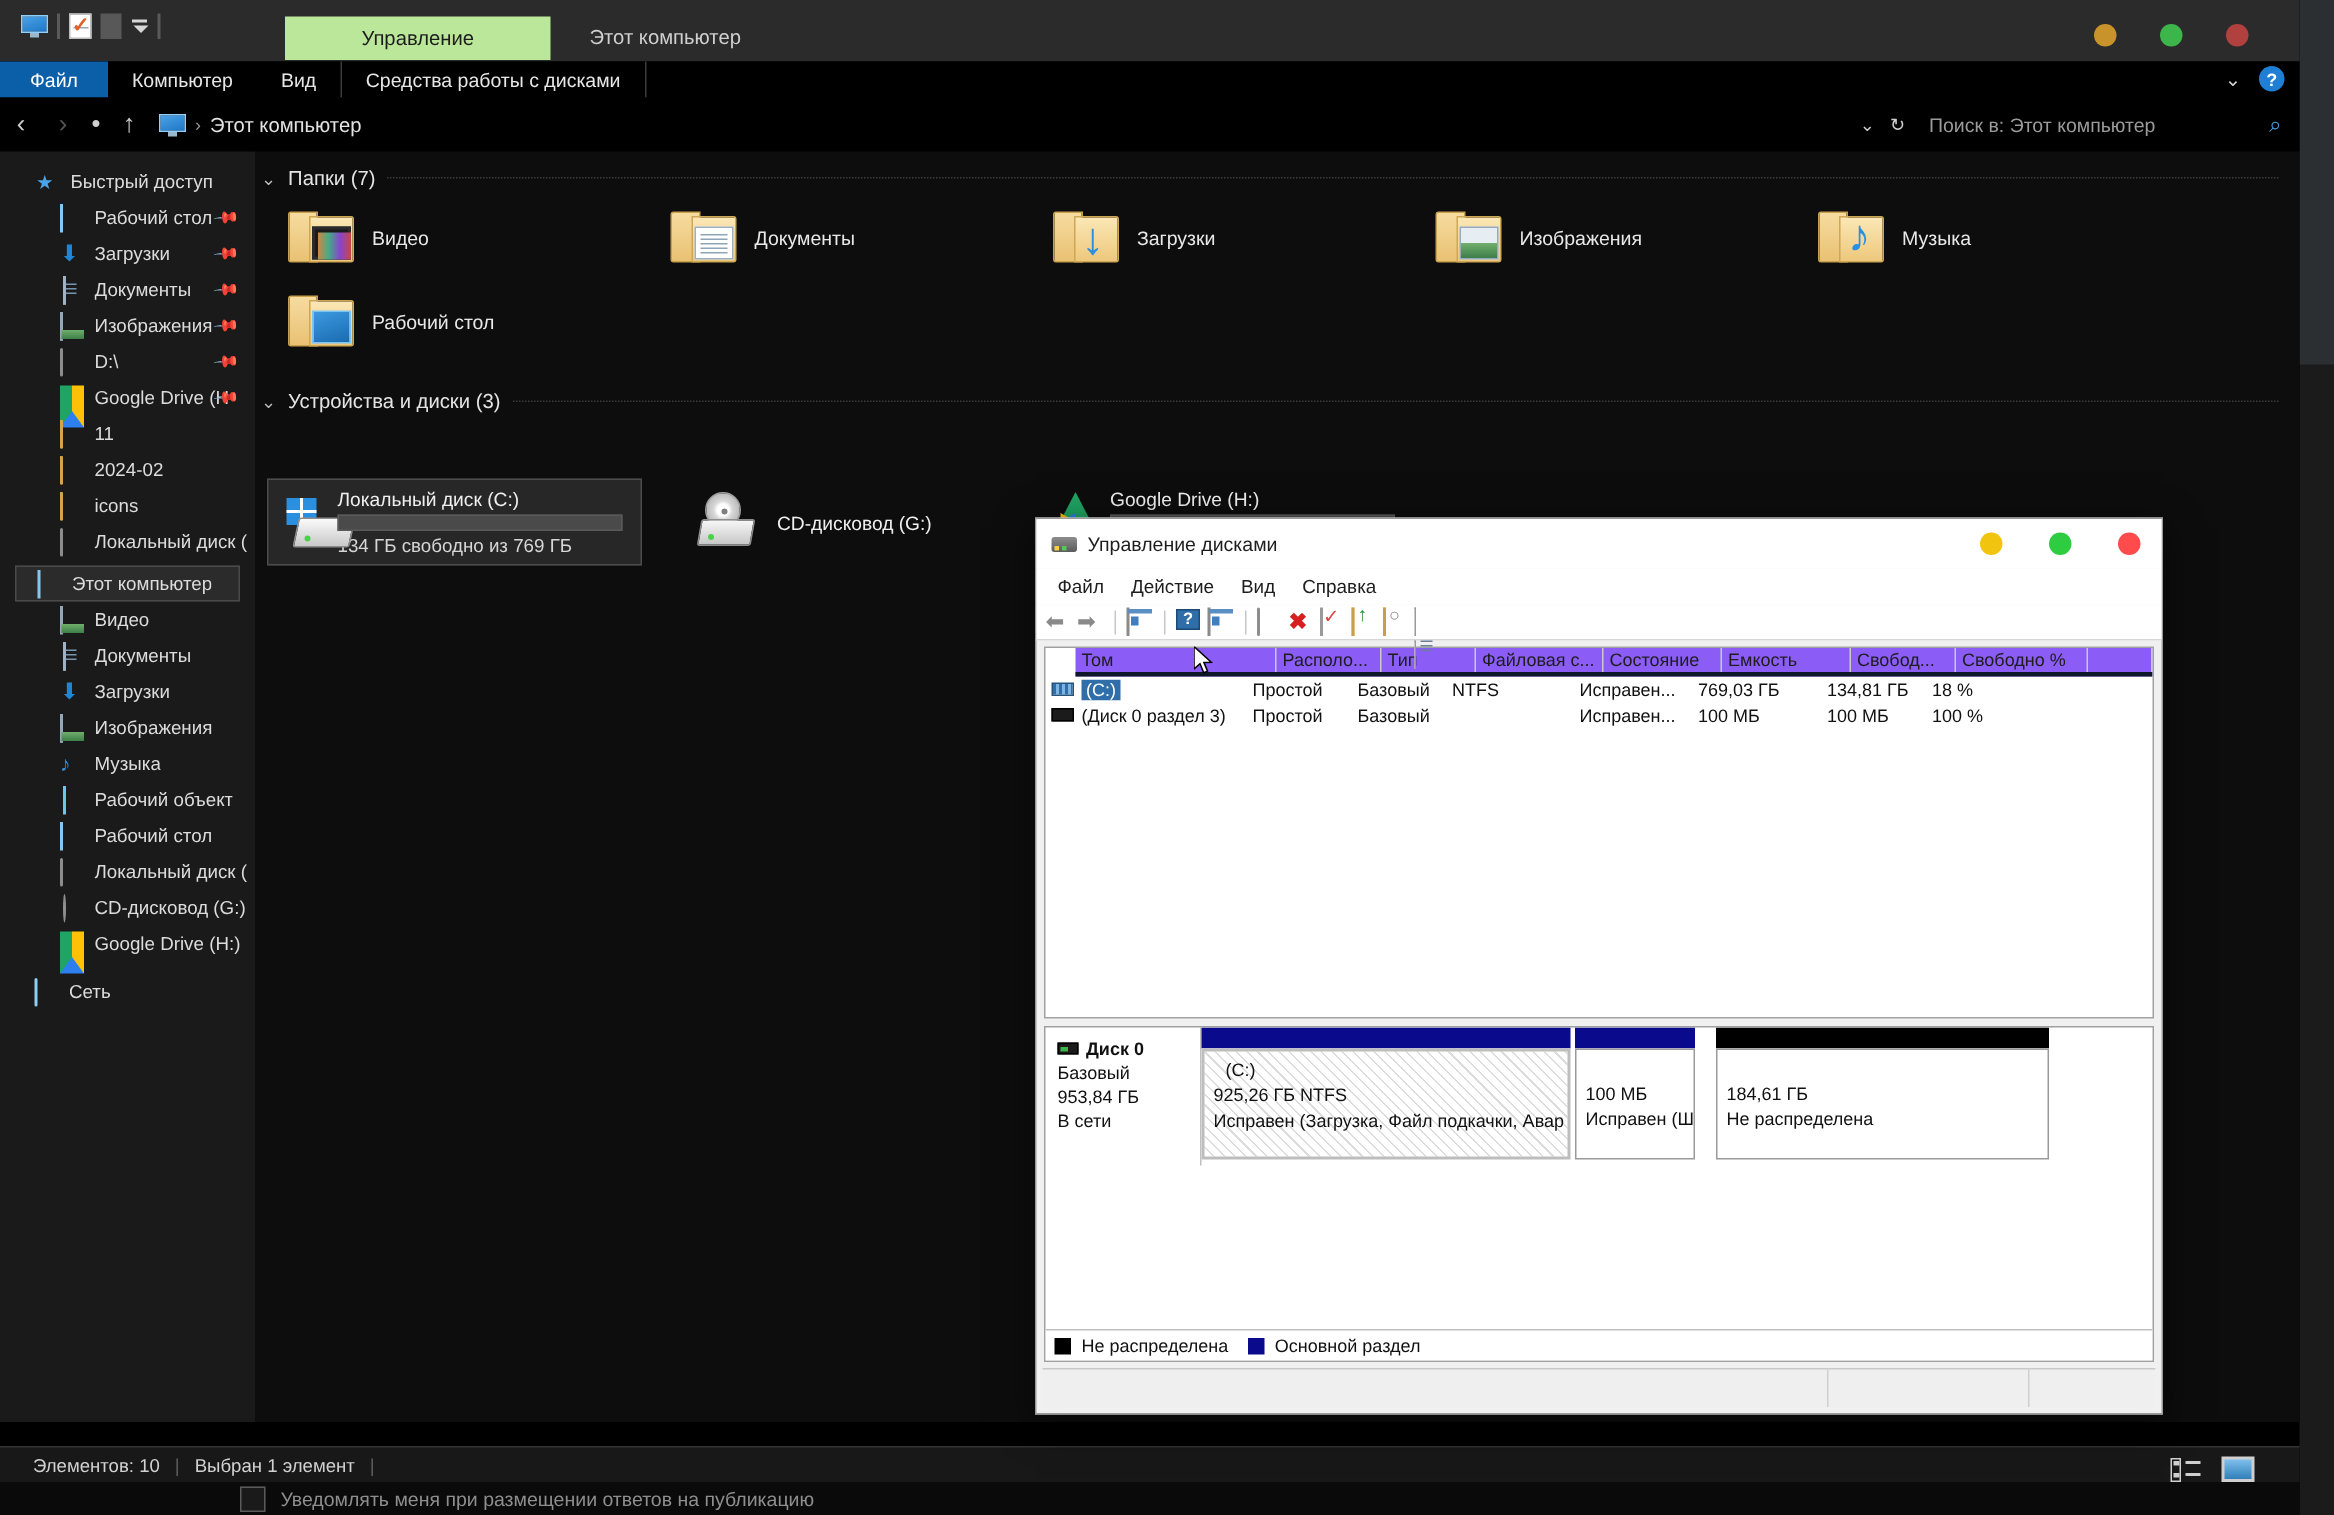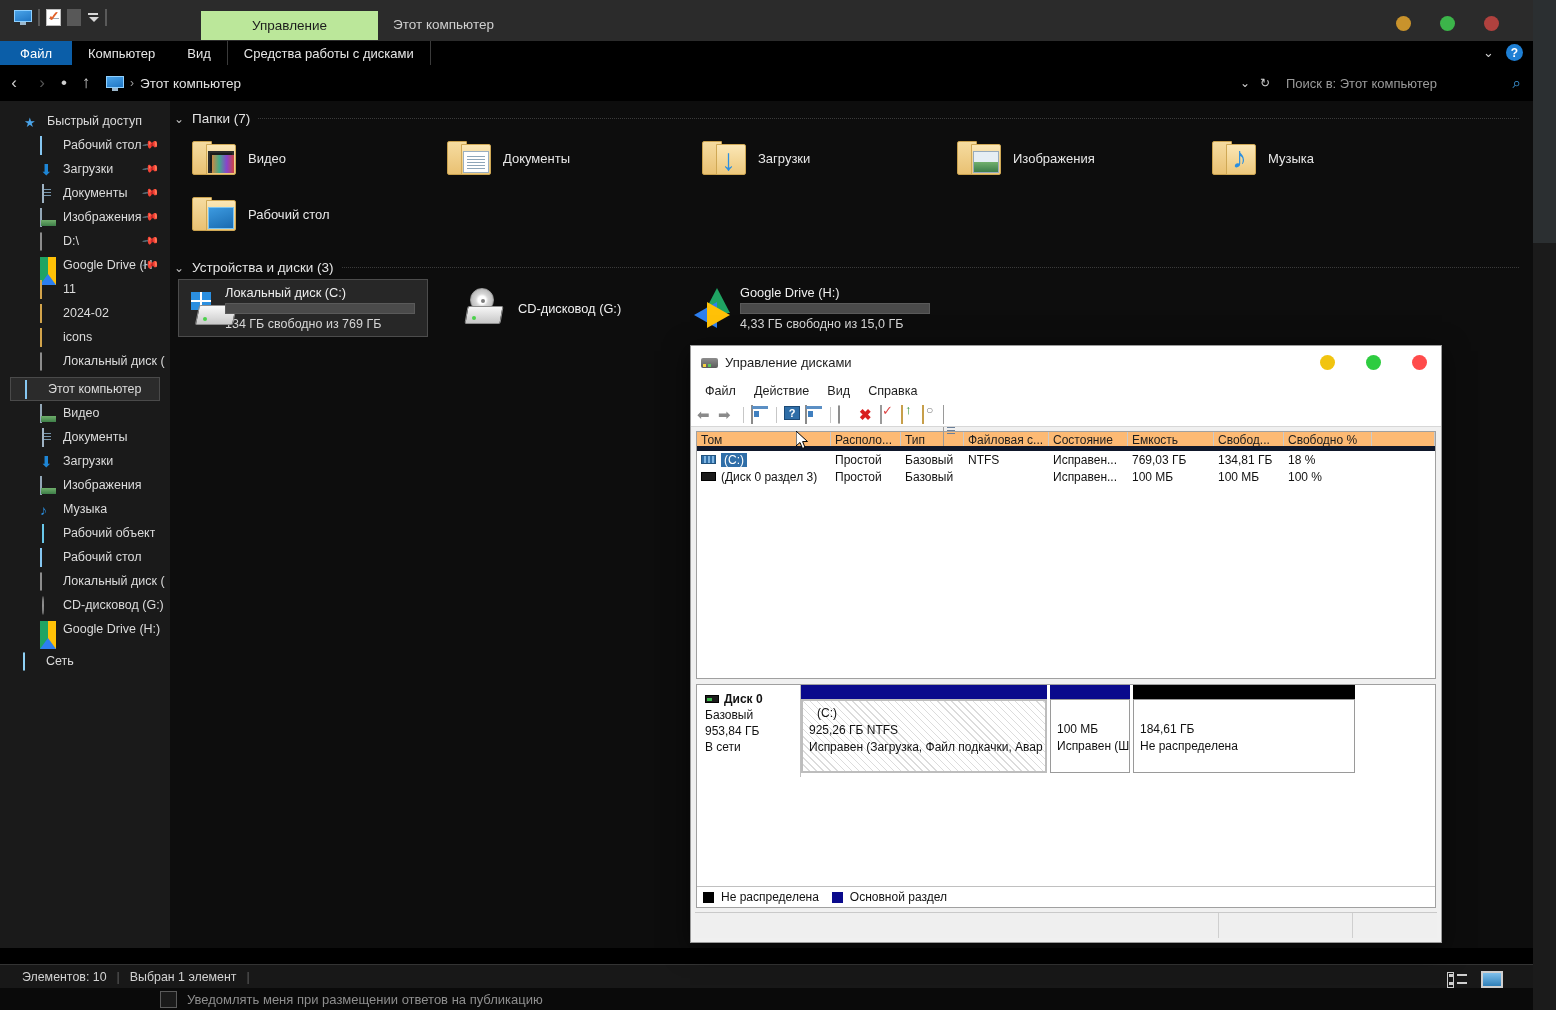--- a/index.html
+++ b/index.html
@@ -27,21 +27,21 @@
   .ico-pcmini .scr { position:absolute; left:0; top:0; width:18px; height:12px; background:linear-gradient(160deg,#4aa3e8,#2076c4); border:1px solid #8fd0ff; }
   .ico-pcmini .stand { position:absolute; left:6px; top:12px; width:6px; height:3px; background:#9bb7cc; }
   .ico-props { width:15px; height:17px; background:#fff; border:1px solid #bdbdbd; position:relative; }
   .ico-props:after { content:"✓"; position:absolute; left:1px; top:-2px; color:#e1622b; font-size:14px; font-weight:bold; }
   .ico-props .l { position:absolute; left:2px; width:10px; height:1px; background:#9aa8b5; }
   .ico-box { width:14px;height:17px;background:#585858; }
   .ico-caret { width:0;height:0;border-left:5px solid transparent;border-right:5px solid transparent;border-top:5px solid #d7d7d7; margin-left:2px; }
   .ico-caret-wrap { display:flex; flex-direction:column; align-items:center; gap:2px; }
   .ico-caret-bar { width:10px; height:2px; background:#d7d7d7; }
 
-  .ctx-tab { position:absolute; left:201px; top:11px; width:177px; height:29px;
+  .ctx-tab { position:absolute; left:190px; top:11px; width:177px; height:29px;
     background:#bbe79a; color:#1d1d1d; font-size:13.5px; display:flex; align-items:center; justify-content:center; }
   .win-title { position:absolute; left:393px; top:17px; color:#cfcfcf; font-size:13.5px; }
   .wbtns { position:absolute; right:34px; top:16px; display:flex; gap:29px; }
   .wdot { width:15px; height:15px; border-radius:50%; }
   .wdot.y { background:#c9932c; }
   .wdot.g { background:#3cb54a; }
   .wdot.r { background:#b0413e; }
 
   
   .tabstrip { position:relative; height:24px; background:#000; }
@@ -121,21 +121,21 @@
   .emb.pics { background:#e6eef4; border:1px solid #97aabb; overflow:hidden; }
   .emb.pics:after{content:"";position:absolute;left:0;bottom:0;width:100%;height:10px;background:linear-gradient(#72b06d,#3d7d4a);}
   .emb.mus { background:transparent; }
   .emb.mus:after{content:"♪";position:absolute;left:4px;top:-8px;color:#2b8fe0;font-size:30px;line-height:1;}
   .emb.cube { background:transparent; }
   .emb.cube:after{content:"";position:absolute;left:2px;top:2px;width:18px;height:18px;background:linear-gradient(135deg,#bfeefc,#2fa2da);border:1px solid #76cdeb;}
   .emb.dsk { background:linear-gradient(160deg,#3c9ae0,#1a6bb0); border:1px solid #7cc5f2; }
 
   
   .dtiles { display:flex; }
-  .dtile { height:58px; display:flex; align-items:center; gap:10px; padding:0 12px; }
+  .dtile { height:58px; display:flex; align-items:center; gap:10px; padding:0 12px;margin-top:40px; }
   .dtile.selected { background:#272727; border:1px solid #4c4c4c; }
   .dinfo { display:flex; flex-direction:column; gap:3px; }
   .dname { color:#efefef; font-size:12.8px; }
   .dbar { width:190px; height:11px; background:#4a4a4a; border:1px solid #5a5a5a; position:relative; }
   .dfill { height:100%; background:linear-gradient(90deg,#2f6ea8,#3ea0e8); }
   .dfree { color:#d6d6d6; font-size:12.5px; }
 
   .ic-hdd { width:46px; height:38px; position:relative; }
   .ic-hdd .winlogo { position:absolute; left:0; top:3px; width:20px; height:18px; background:#2b8fe0;
       background-image:linear-gradient(#fff,#fff); background-size:2px 18px; background-repeat:no-repeat; background-position:9px 0; }
@@ -206,21 +206,21 @@
   .chk:after { content:"✓"; position:absolute; left:1px; top:-3px; color:#d44; font-size:13px; }
   .fld-up { width:15px;height:13px;background:#f2c66b;border:1px solid #c79f4a; position:relative; }
   .fld-up:after { content:"↑"; position:absolute; left:3px; top:-4px; color:#2f8f35; font-size:13px; font-weight:bold; }
   .fld-mag { width:15px;height:13px;background:#f2c66b;border:1px solid #c79f4a; position:relative; }
   .fld-mag:after { content:"○"; position:absolute; left:3px; top:-3px; color:#7a7a7a; font-size:12px; }
   .lst { width:15px;height:14px;background:#fff;border:1px solid #9a9a9a; }
   .lst:after { content:""; display:block; margin:3px 0 0 4px; width:8px;height:1px;background:#6a7f99;box-shadow:0 3px 0 #6a7f99,0 6px 0 #6a7f99;}
 
   
   .vol-wrap { background:#fff; border:1px solid #a0a0a0; margin:4px 5px 0 5px; height:248px; overflow:hidden; }
-  .vol-head { display:flex; height:19px; background:#fdba74; border-bottom:5px solid #0f172a; }
+  .vol-head { display:flex; height:19px; background:#8b5cf6; border-bottom:3px solid #0f172a;margin-left:20px; }
   .vol-head div { font-size:12px; color:#1d1d1d; padding:1px 4px; border-right:1px solid #cacaca; white-space:nowrap; overflow:hidden; }
   .vol-row { display:flex; height:17px; align-items:center; }
   .vol-row div { font-size:12px; color:#111; padding:0 4px; white-space:nowrap; overflow:hidden; }
   .c0{width:134px;} .c1{width:70px;} .c2{width:63px;} .c3{width:85px;} .c4{width:79px;} .c5{width:86px;} .c6{width:70px;} .c7{width:88px;} .c8{flex:1;}
   .volname { display:flex; align-items:center; gap:5px; }
   .volicon { width:15px; height:9px; background:repeating-linear-gradient(90deg,#2f6ea8 0 2px,#7fb4e0 2px 4px); border:1px solid #23547e; }
   .volicon.black { background:#1b1b1b; border:1px solid #000; }
   .volsel { background:#2f6ea8; color:#fff !important; padding:0 3px; }
 
   
@@ -684,21 +684,21 @@
           </div>
 
           <div class="part" style="width:80px;">
             <div class="bar blue"></div>
             <div class="box">
               <div class="pl" style="margin-top:17px;">100 МБ</div>
               <div class="pl">Исправен (Ш</div>
             </div>
           </div>
 
-          <div class="part" style="width:222px;">
+          <div class="part" style="width:222px;margin-left:11px;">
             <div class="bar black"></div>
             <div class="box">
               <div class="pl" style="margin-top:17px;">184,61 ГБ</div>
               <div class="pl">Не распределена</div>
             </div>
           </div>
         </div>
       </div>
 
       <div class="legend">

